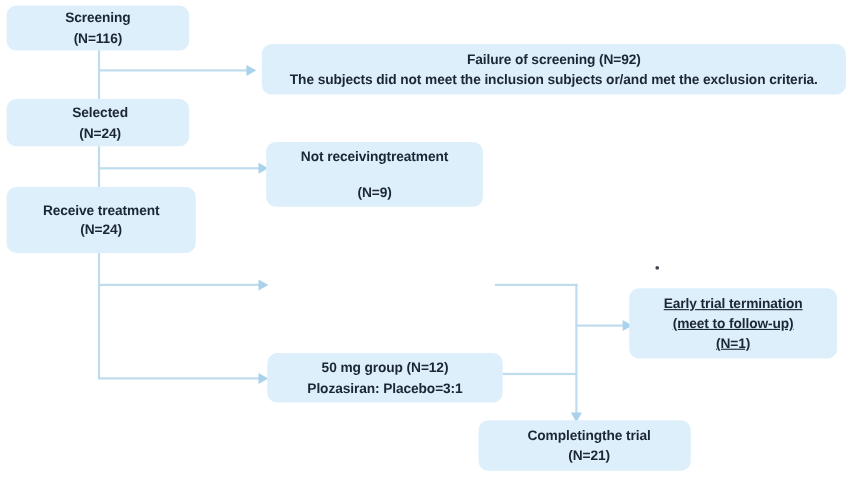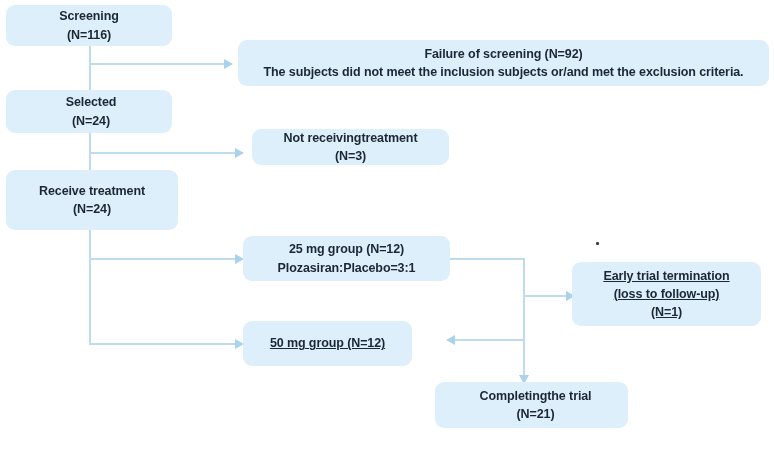--- a/index.html
+++ b/index.html
@@ -120,42 +120,39 @@
   <div class="node wide" style="left:238px; top:40px; width:531px; height:46px;">
     <span class="line">Failure of screening (N=92)</span>
     <span class="line">The subjects did not meet the inclusion subjects or/and met the exclusion criteria.</span>
   </div>
 
   <div class="node" style="left:6px; top:90px; width:166px; height:43px;padding-left:12px;">
     <span class="line">Selected</span>
     <span class="line">(N=24)</span>
   </div>
 
-  <div class="node" style="left:252px; top:129px; width:197px; height:36px;">
+  <div class="node" style="left:242px; top:129px; width:197px; height:59px;justify-content:space-between;">
     <span class="line">Not receivingtreatment</span>
-    <span class="line">(N=3)</span>
+    <span class="line">(N=9)</span>
   </div>
 
   <div class="node" style="left:6px; top:170px; width:172px; height:60px;">
     <span class="line">Receive treatment</span>
     <span class="line">(N=24)</span>
   </div>
 
-  <div class="node" style="left:243px; top:236px; width:207px; height:45px;">
-    <span class="line">25 mg group (N=12)</span>
-    <span class="line">Plozasiran:Placebo=3:1</span>
-  </div>
 
-  <div class="node" style="left:243px; top:321px; width:169px; height:45px;text-decoration:underline;">
+  <div class="node" style="left:243px; top:321px; width:214px; height:45px;">
     <span class="line">50 mg group (N=12)</span>
+    <span class="line">Plozasiran: Placebo=3:1</span>
   </div>
 
   <div class="node" style="left:572px; top:262px; width:189px; height:64px;text-decoration:underline;">
     <span class="line">Early trial termination</span>
-    <span class="line">(loss to follow-up)</span>
+    <span class="line">(meet to follow-up)</span>
     <span class="line">(N=1)</span>
   </div>
 
   <div class="node" style="left:435px; top:382px; width:193px; height:46px;padding-left:16px;">
     <span class="line">Completingthe trial</span>
     <span class="line">(N=21)</span>
   </div>
 
 </div>
 

